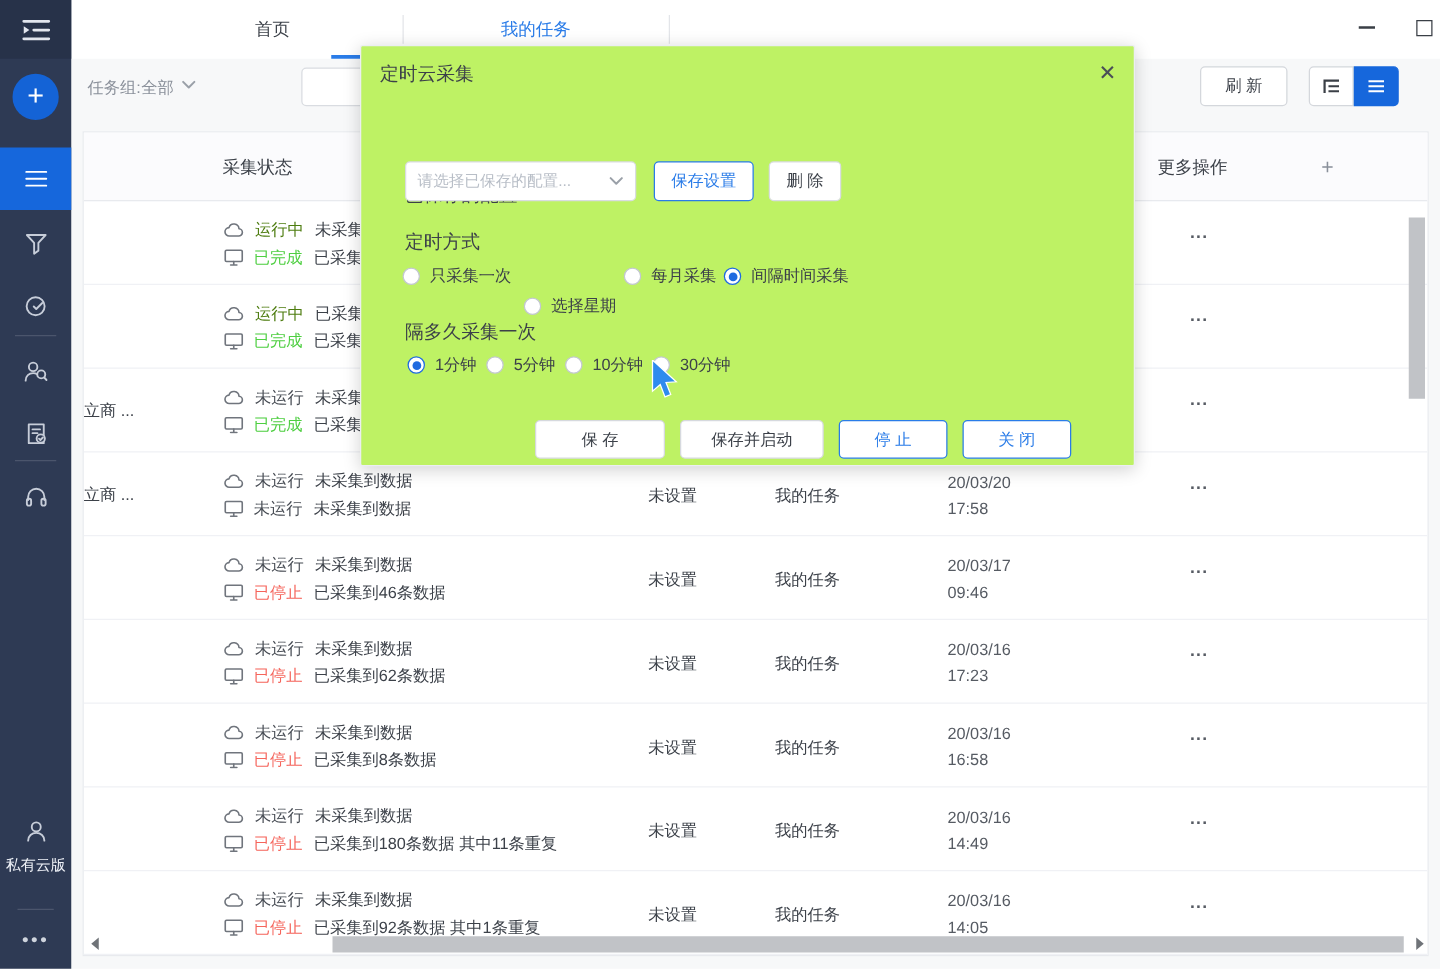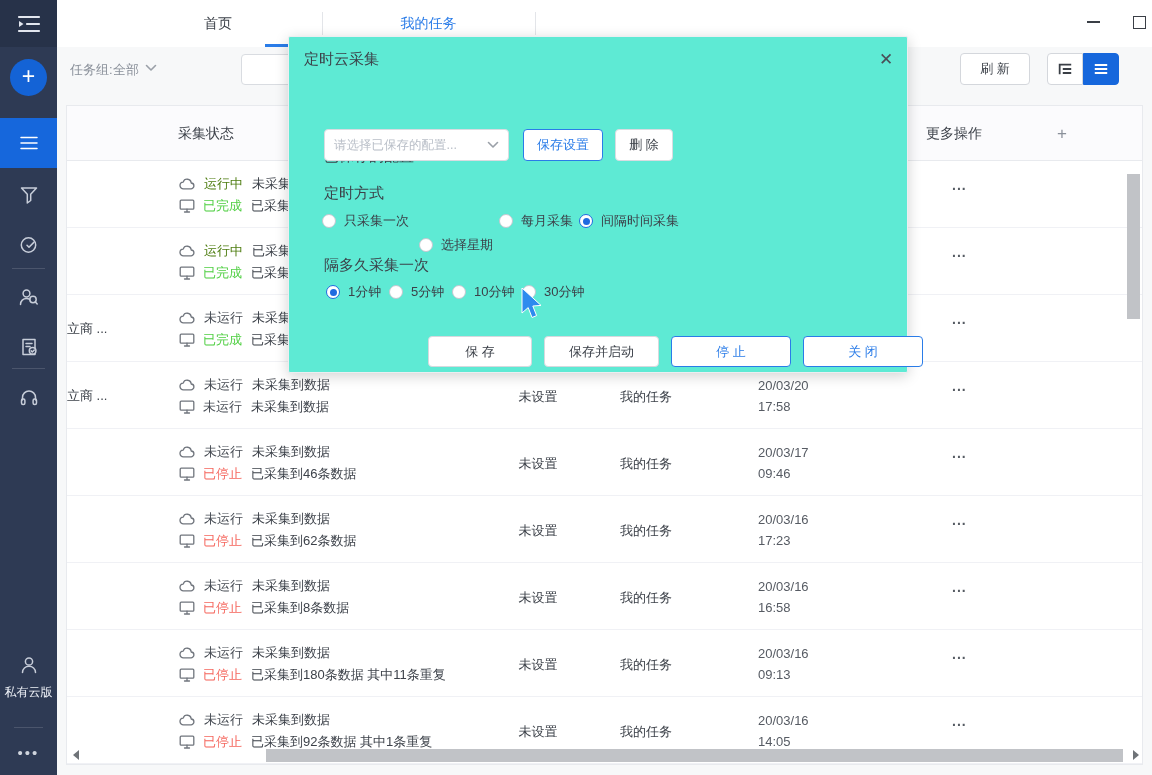--- a/index.html
+++ b/index.html
@@ -77,21 +77,21 @@
   .hthumb{position:absolute;left:199px;top:643px;width:857px;height:13px;background:#c1c3c7;}
   .tri-up{position:absolute;left:1061px;top:58px;width:0;height:0;
           border-left:5px solid transparent;border-right:5px solid transparent;border-bottom:6px solid #808archy389;}
   .tri-up{border-bottom-color:#85888d;}
   .tri-left{position:absolute;left:6px;top:644px;width:0;height:0;
           border-top:5px solid transparent;border-bottom:5px solid transparent;border-right:6px solid #6f7378;}
   .tri-right{position:absolute;left:1066px;top:644px;width:0;height:0;
           border-top:5px solid transparent;border-bottom:5px solid transparent;border-left:6px solid #6f7378;}
 
   
-  .modal{position:absolute;left:288px;top:36px;width:620px;height:337px;background:#5eead4;
+  .modal{position:absolute;left:288px;top:36px;width:620px;height:337px;background:#bef264;
          border:1px solid #eceef1;border-radius:2px;box-sizing:border-box;z-index:20;
          box-shadow:0 3px 14px rgba(0,0,0,.18);}
   .modal-title{position:absolute;left:15px;top:13px;font-size:15px;color:#3c4149;}
   .modal-close{position:absolute;left:586px;top:11px;width:22px;height:22px;font-size:17px;color:#4a4f57;
                display:flex;align-items:center;justify-content:center;}
   .m-heading{position:absolute;left:35px;font-size:15px;color:#3c4149;}
   .m-select{position:absolute;left:35px;top:92px;width:185px;height:32px;border:1px solid #d9dce1;border-radius:4px;
             box-sizing:border-box;background:#fff;display:flex;align-items:center;padding:0 9px;}
   .m-select .ph{font-size:12.5px;color:#b8bec7;flex:1;}
   .m-btn{position:absolute;top:92px;height:32px;border:1px solid #d9dce1;border-radius:4px;background:#fff;
@@ -100,21 +100,21 @@
   .ritem{position:absolute;display:inline-flex;align-items:center;gap:8px;height:16px;}
   .radio{width:14px;height:14px;border:1px solid #c3c8d0;border-radius:50%;box-sizing:border-box;background:#fff;position:relative;flex:0 0 auto;}
   .radio.s-checked{border-color:#1f6ae0;}
   .radio.s-checked::after{content:"";position:absolute;left:2.5px;top:2.5px;right:2.5px;bottom:2.5px;
                           background:#1f6ae0;border-radius:50%;}
   .rlabel{font-size:13px;color:#3c4149;white-space:nowrap;}
   .m-footer{position:absolute;left:139px;top:299px;display:flex;gap:12px;}
   .f-btn{height:31px;border:1px solid #d6d9de;border-radius:4px;background:#fff;box-sizing:border-box;
          font-size:13px;color:#3c4149;text-align:center;line-height:29px;}
   .f-btn.s-primary{border-color:#2a7ce8;color:#2a7ce8;}
-  .w104{width:104px;} .w115{width:115px;} .w100{width:120px;}
+  .w104{width:104px;} .w115{width:115px;} .w100{width:87px;}
 
   .cursor{position:absolute;left:520px;top:288px;z-index:40;}
 </style>
 </head>
 <body>
 
 <div class="topbar">
   <div class="tab s-inactive" style="left:57px;width:208px;">首页</div>
   <div class="tab s-active" style="left:265px;width:213px;">我的任务</div>
   <div class="tab-sep" style="left:265px;"></div>
@@ -331,21 +331,21 @@
       <span class="stline l2">
           <svg width="16" height="14" viewBox="0 0 16 14">
             <rect x="1.2" y="1.2" width="13.6" height="9" rx="1"></rect>
             <path d="M5.5 13h5 M8 10.2V13"></path>
           </svg>
           <b class="stword s-stopped" style="font-weight:normal;">已停止</b>
           <span class="stresult">已采集到180条数据 其中11条重复</span>
         </span>
       <span class="cell-schedule">未设置</span>
       <span class="cell-group">我的任务</span>
-      <span class="cell-date"><span>20/03/16</span><br><span>09:13</span></span>
+      <span class="cell-date"><span>20/03/16</span><br><span>14:49</span></span>
       <span class="cell-more">...</span>
     </div>
 
     <div class="row">
       <span class="cell-name"></span>
       <span class="stline l1">
           <svg width="17" height="12" viewBox="0 0 17 12">
             <path d="M4.5 10.8h7.3a2.9 2.9 0 0 0 .4-5.8 4.1 4.1 0 0 0-8-.9A2.5 2.5 0 0 0 4.5 10.8z"></path>
           </svg>
           <b class="stword s-not-running" style="font-weight:normal;">未运行</b>

